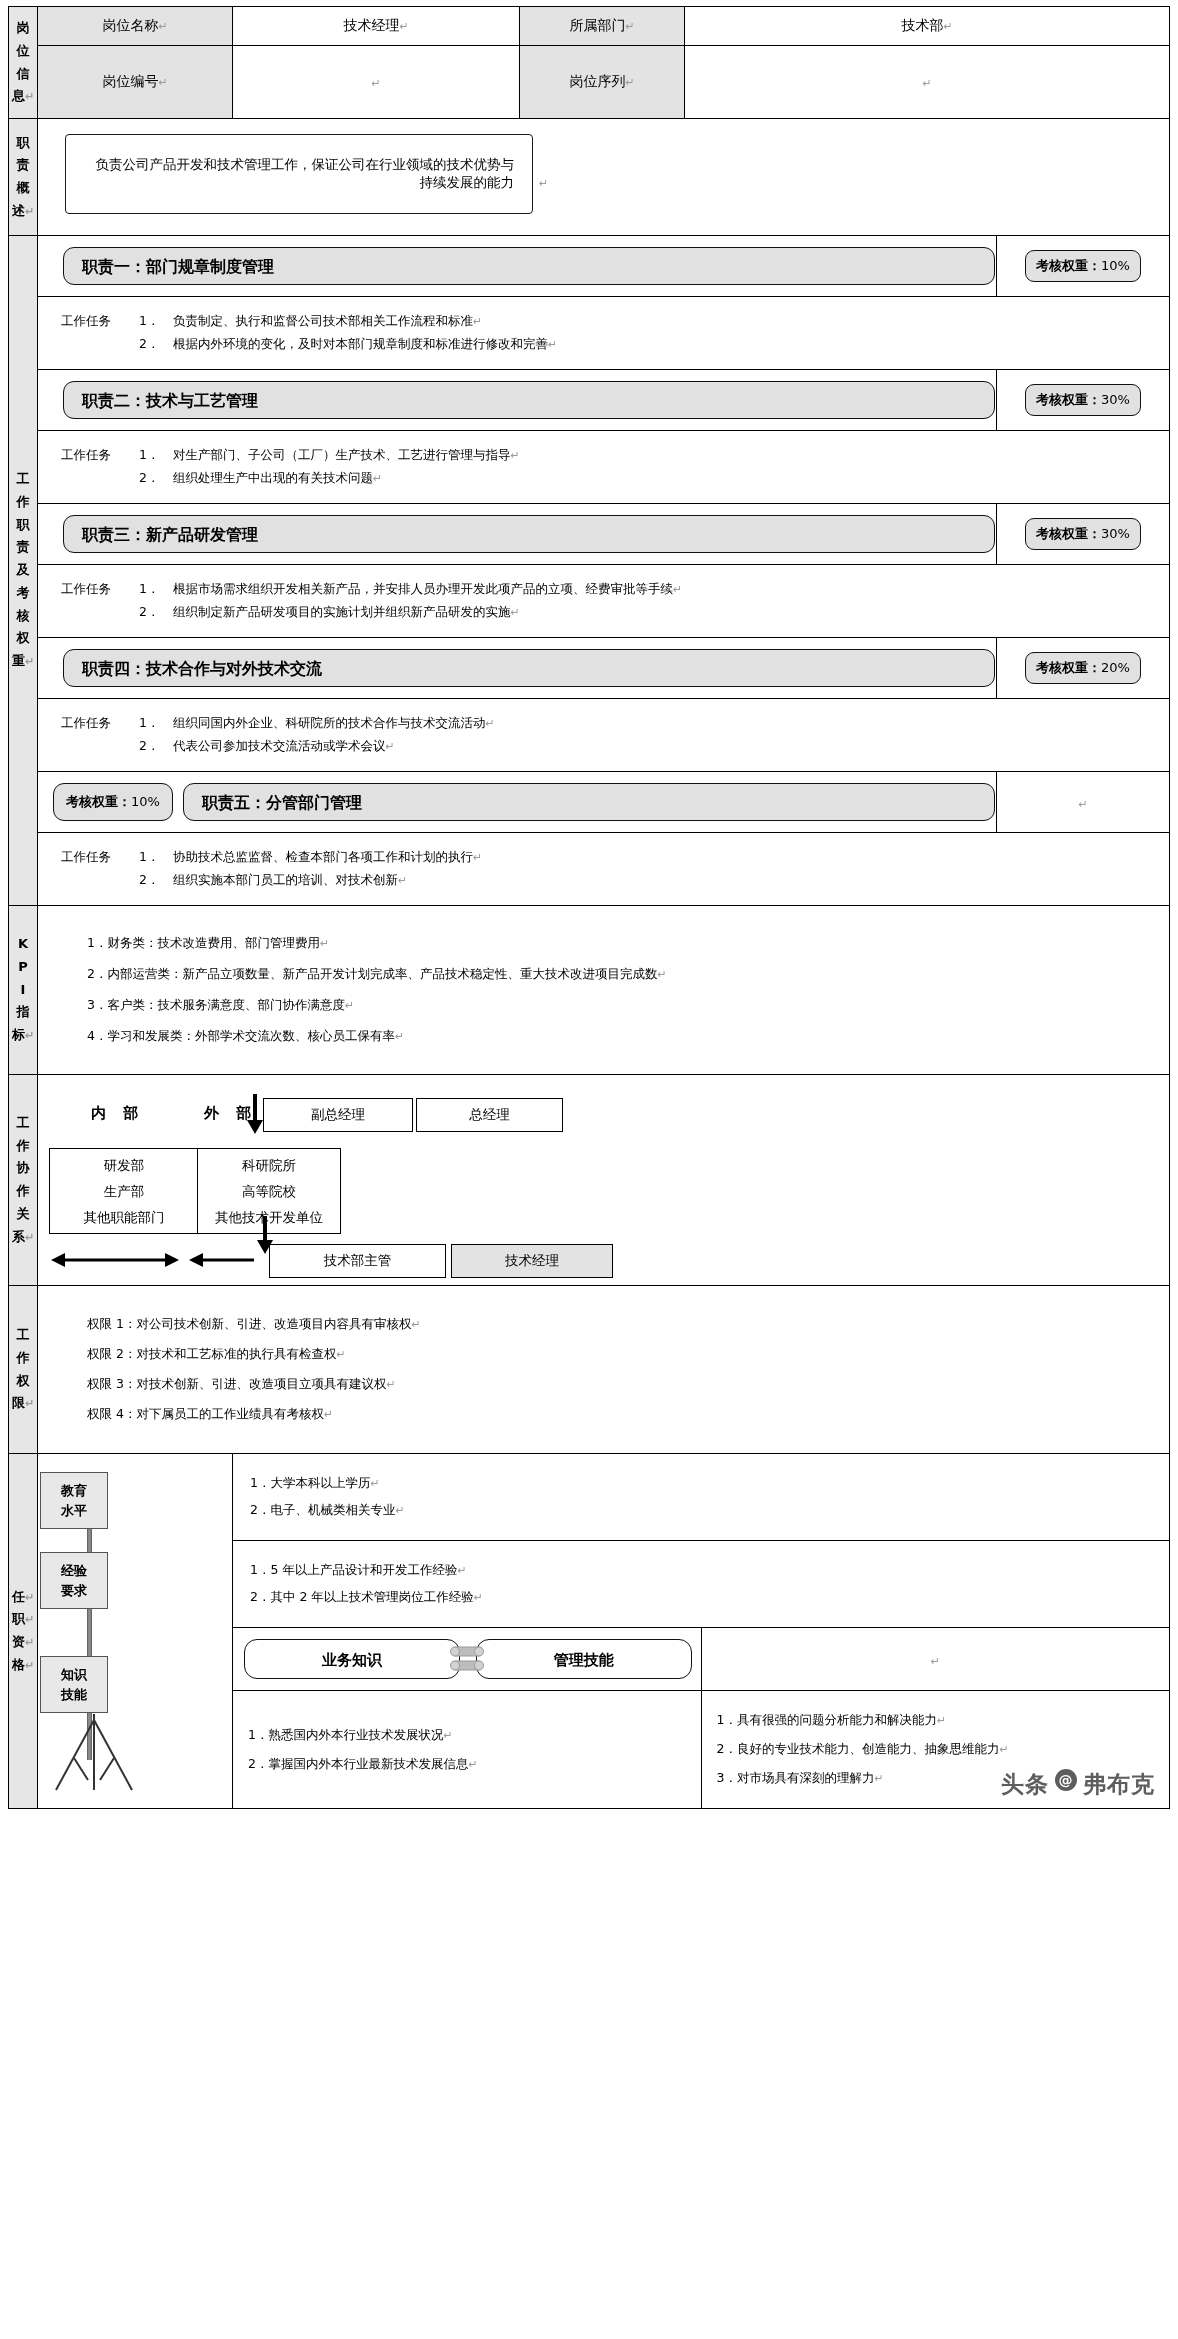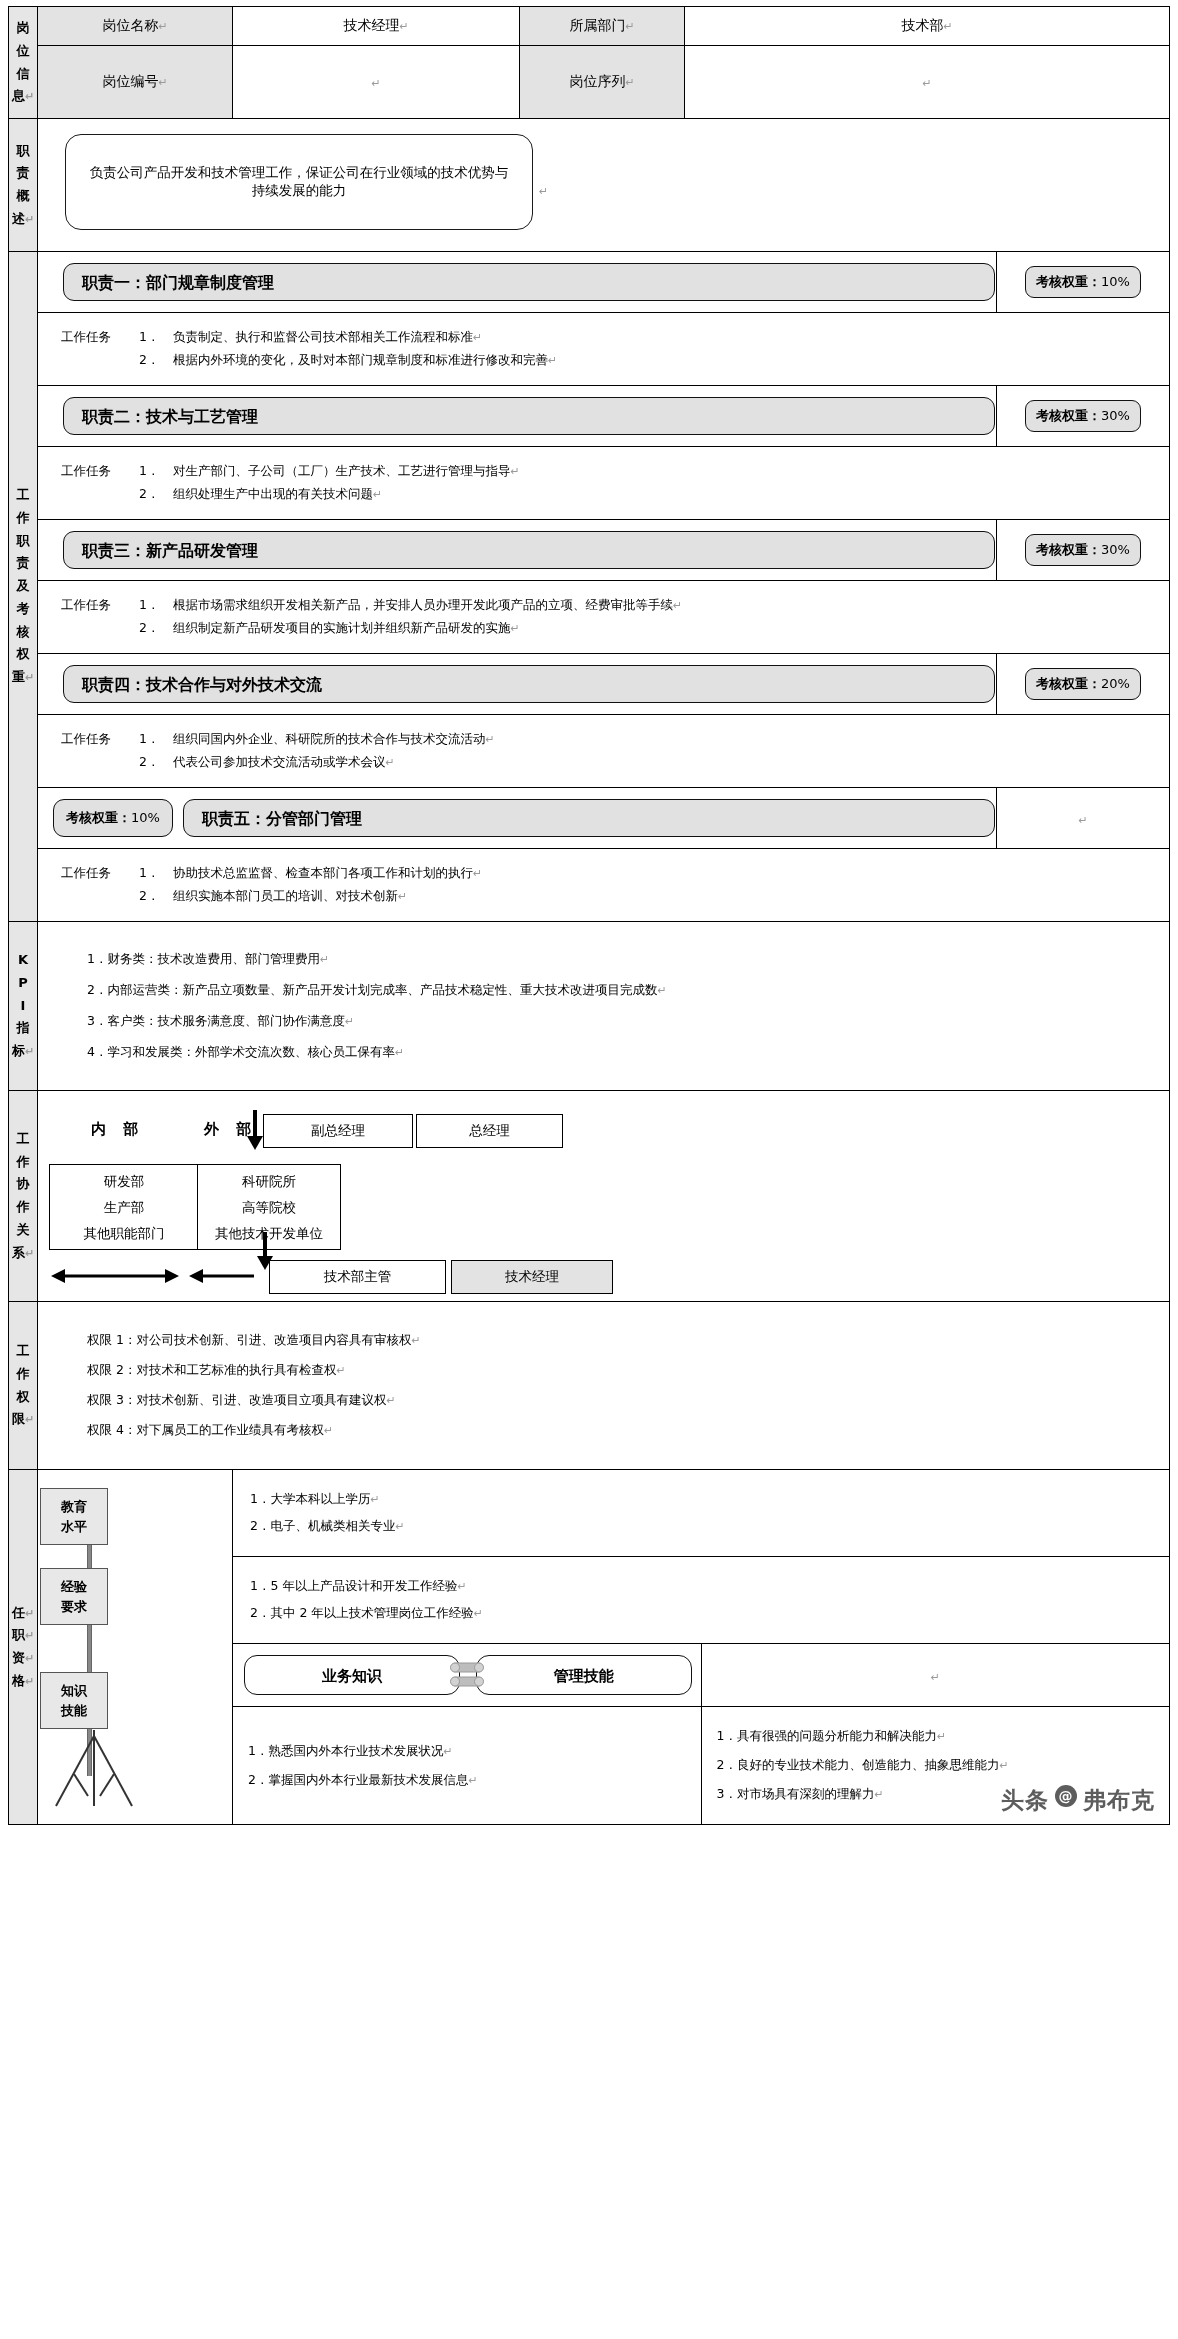--- a/index.html
+++ b/index.html
@@ -10,22 +10,22 @@
   table.doc td{border:1px solid #000;vertical-align:middle;}
   
   .vlabel{width:28px;background:#e6e6e6;text-align:center;padding:4px 0;}
   .vlabel span{display:block;font-size:13px;line-height:1.75;letter-spacing:0;font-weight:700;}
   .pilcrow{color:#9a9a9a;font-size:11px;font-family:"DejaVu Sans",sans-serif;}
   .gray{background:#e3e3e3;}
   .hcell{text-align:center;font-size:14px;padding:10px 4px;}
   .whitecell{background:#fff;text-align:center;font-size:14px;padding:2px 4px;}
   
   .summary-wrap{padding:14px 0 20px 26px;position:relative;}
-  .roundbox{border:1.6px solid #1a1a1a;border-radius:16px;background:#fff;
-            padding:29px 18px;font-size:13.5px;display:inline-block;text-align:center;}
+  .roundbox{border:1.6px solid #1a1a1a;border-radius:4px;background:#fff;
+            padding:21px 18px;font-size:13.5px;display:inline-block;text-align:right;}
   .summary-box{width:430px;}
   
   .duty-head{padding:10px 0 10px 24px;}
   .duty-pill{border:1.8px solid #111;border-radius:11px;background:#e1e1e1;
              height:38px;line-height:38px;font-size:16px;font-weight:700;
              padding-left:18px;box-sizing:border-box;}
   .weight-cell{width:160px;text-align:center;padding:8px 6px;}
   .weight-pill{border:1.6px solid #111;border-radius:9px;background:#e1e1e1;
                display:inline-block;padding:6px 10px;font-size:13px;font-weight:700;}
   .weight-pill .pct{font-weight:400;font-size:13px;}

